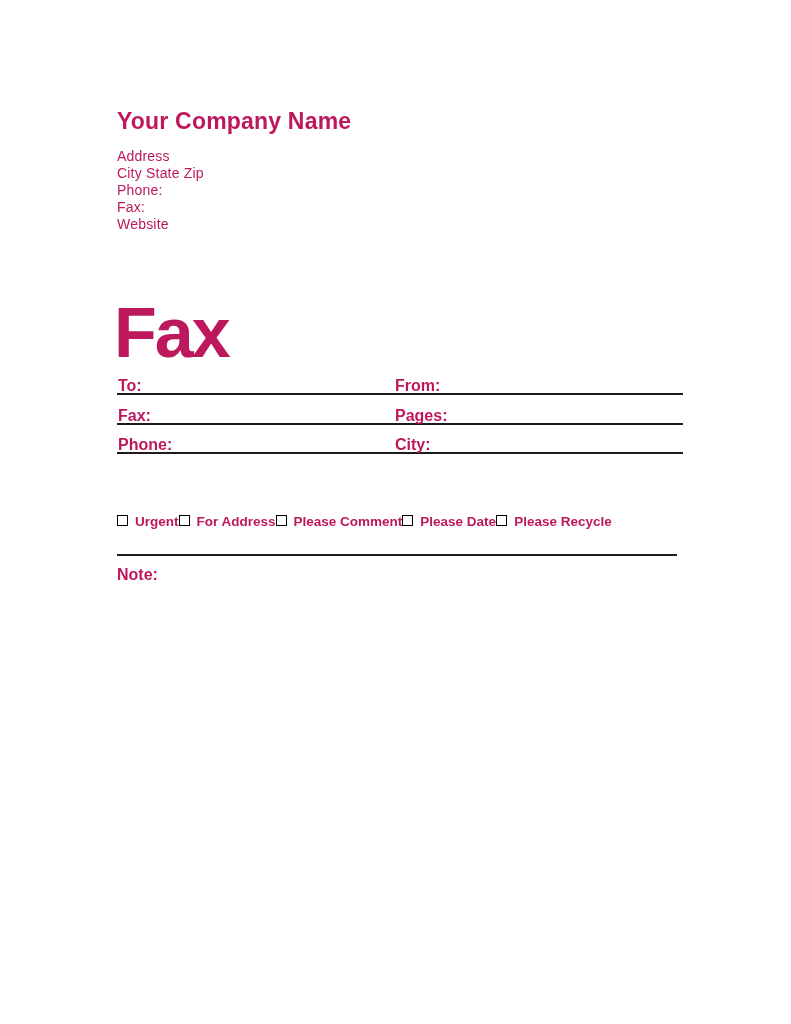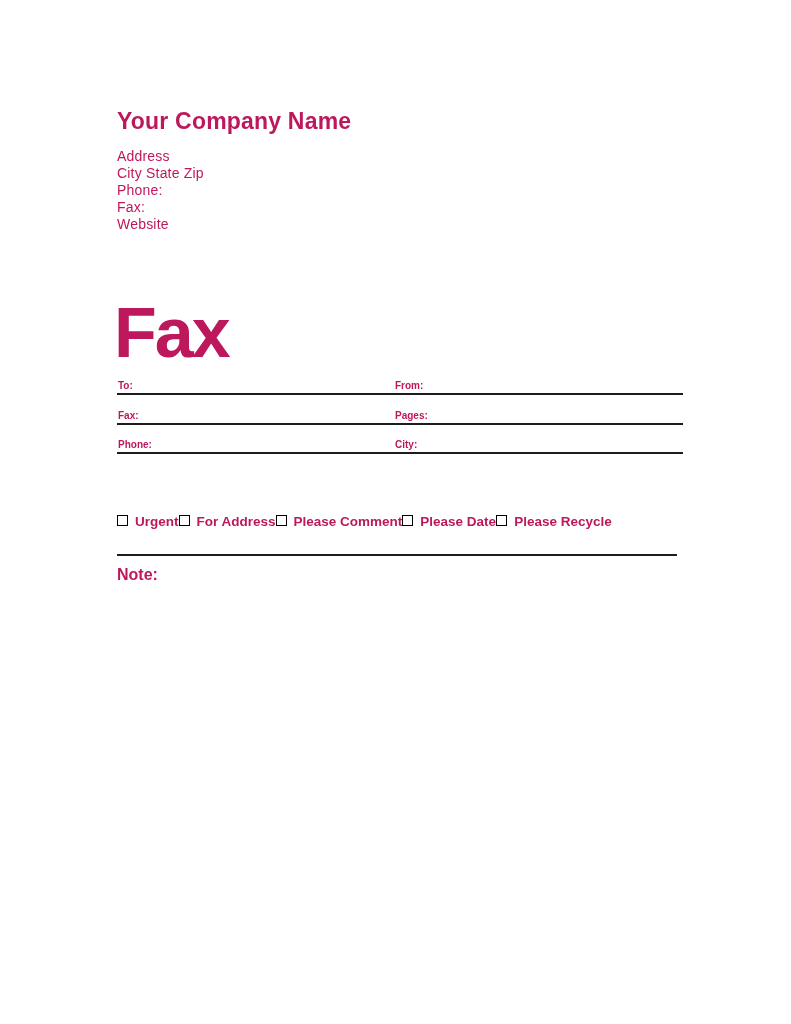--- a/index.html
+++ b/index.html
@@ -51,21 +51,21 @@
     position: absolute;
     left: 0;
     top: 378px;
     width: 566px;
   }
   .field-row {
     position: relative;
     height: 17px;
     border-bottom: 2px solid #1c1c1c;
     margin-bottom: 12.5px;
-    font-size: 10px;
+    font-size: 16px;
     font-weight: bold;
     line-height: 15px;
   }
   .field-label-left {
     position: absolute;
     left: 1px;
     top: 0;
   }
   .field-label-right {
     position: absolute;

